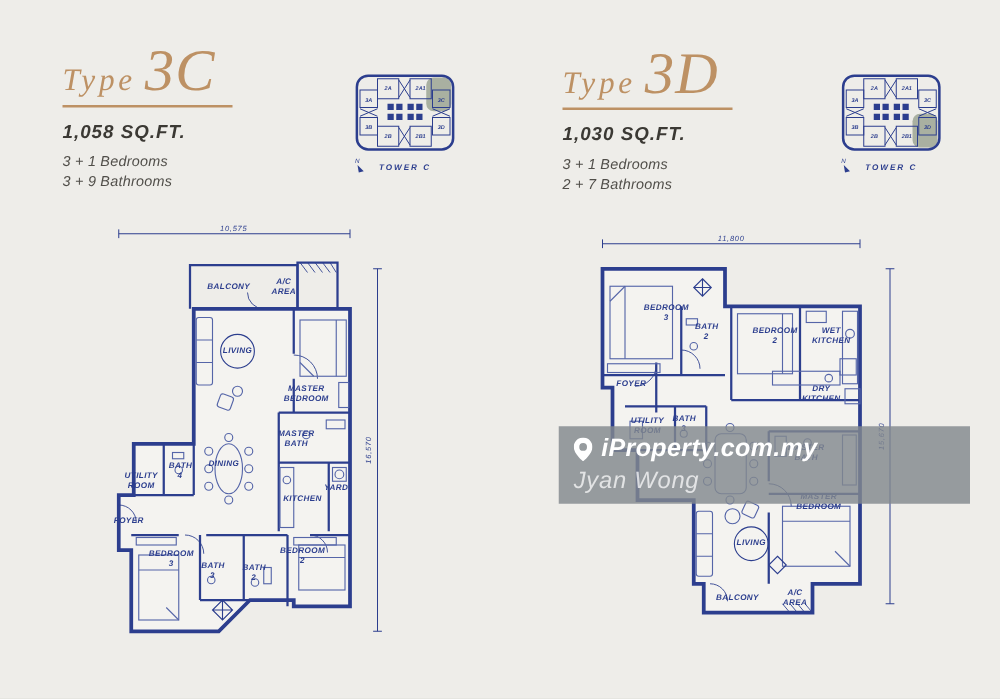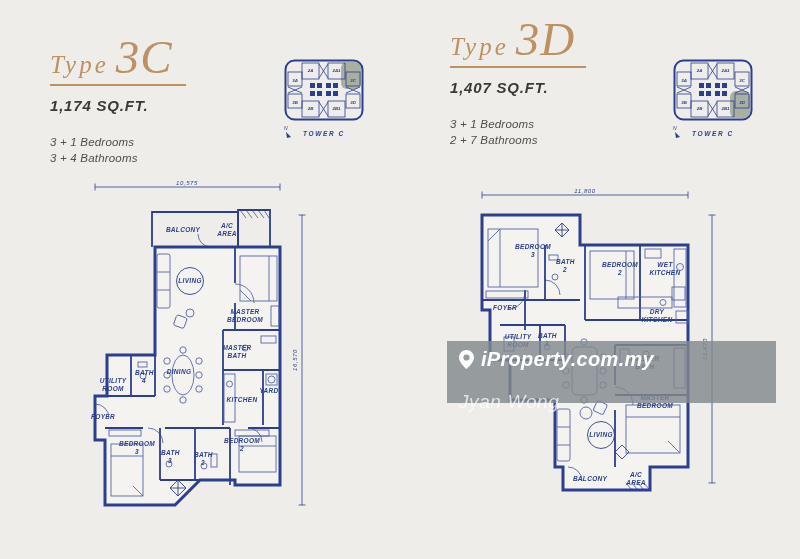--- a/index.html
+++ b/index.html
@@ -7,65 +7,65 @@
     position:relative;width:800px;height:559px;background:#eeede9;
     font-family:"Liberation Sans",sans-serif;overflow:hidden;font-style:italic;
   }
   
   .panel-header{position:absolute;width:240px;}
   .type-row{font-family:"Liberation Serif",serif;color:#bd9164;white-space:nowrap;line-height:1;}
   .type-word{font-size:25px;letter-spacing:3px;}
   .type-code{font-size:47px;margin-left:7px;letter-spacing:1px;}
   .rule{width:136px;height:2px;background:#bd9164;margin-top:3px;}
   .area{margin-top:11px;font-size:15px;font-weight:bold;color:#3b3934;letter-spacing:.8px;}
-  .spec{margin-top:20px;font-size:11.5px;color:#504e49;line-height:1.4;letter-spacing:.2px;}
+  .spec{margin-top:8px;font-size:11.5px;color:#504e49;line-height:1.4;letter-spacing:.2px;}
   
   .tower{position:absolute;width:82px;text-align:center;}
   .tower-caption{font-size:6.5px;letter-spacing:1.6px;color:#2c3e8e;font-weight:bold;margin-top:4px;}
   .compass{position:absolute;left:-1px;top:66px;width:10px;height:16px;}
   
   .plan{position:absolute;}
   .plan svg{position:absolute;left:0;top:0;}
   .room-label{
     position:absolute;z-index:2;font-size:6.5px;font-weight:bold;color:#2c3e8e;
     text-align:center;line-height:1.3;letter-spacing:.3px;
   }
   
   .watermark{
     position:absolute;left:447px;top:341px;width:329px;height:62px;z-index:5;
     background:rgba(130,137,142,.82);box-sizing:border-box;padding:7px 0 0 12px;color:#fff;
   }
   .wm-brand{display:flex;align-items:center;gap:7px;font-size:20px;font-weight:bold;letter-spacing:.3px;}
-  .wm-user{margin-top:20px;font-size:19px;font-weight:400;color:rgba(255,255,255,.72);letter-spacing:.6px;}
+  .wm-user{margin-top:3px;font-size:19px;font-weight:400;color:rgba(255,255,255,.72);letter-spacing:.6px;}
   .dim-text{font-size:6px;fill:#2c3e8e;letter-spacing:.6px;}
   .unit-label{font-size:4.4px;fill:#2c3e8e;font-weight:bold;}
 </style>
 </head>
 <body>
 
 <div class="canvas">
 
   <div class="panel-header" style="left:50px;top:34px;">
     <div class="type-row">
       <span class="type-word">Type</span><span class="type-code">3C</span>
     </div>
     <div class="rule"></div>
-    <div class="area">1,174 SQ.FT.</div>
+    <div class="area">1,058 SQ.FT.</div>
     <div class="spec">
       <div>3 + 1 Bedrooms</div>
-      <div>3 + 4 Bathrooms</div>
-    </div>
-  </div>
-
-  <div class="panel-header" style="left:450px;top:16px;">
+      <div>3 + 9 Bathrooms</div>
+    </div>
+  </div>
+
+  <div class="panel-header" style="left:450px;top:36px;">
     <div class="type-row">
       <span class="type-word">Type</span><span class="type-code">3D</span>
     </div>
     <div class="rule"></div>
-    <div class="area">1,407 SQ.FT.</div>
+    <div class="area">1,030 SQ.FT.</div>
     <div class="spec">
       <div>3 + 1 Bedrooms</div>
       <div>2 + 7 Bathrooms</div>
     </div>
   </div>
 
   <div class="tower" style="left:283px;top:58px;">
     <svg width="82" height="64" viewBox="0 0 82 64">
       <rect x="58" y="4" width="20" height="27" rx="6" fill="#a9b0a1"></rect>
       <rect x="2.5" y="2.5" width="77" height="59" rx="9" fill="none" stroke="#2c3e8e" stroke-width="2"></rect>

